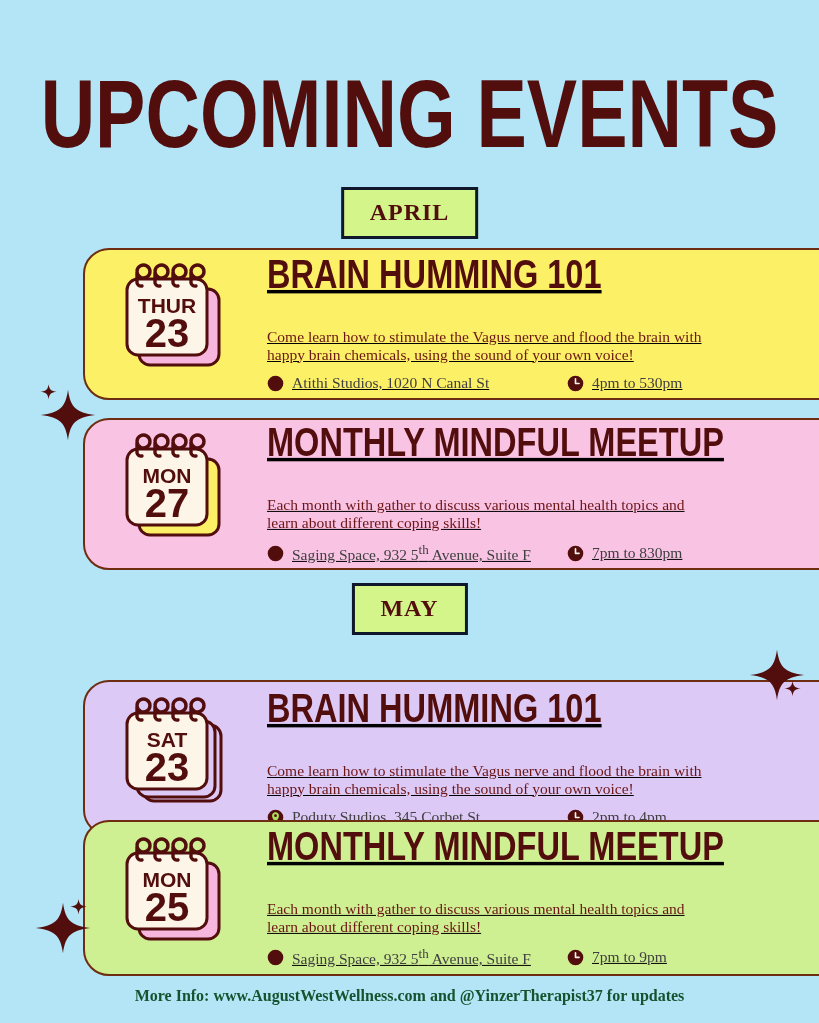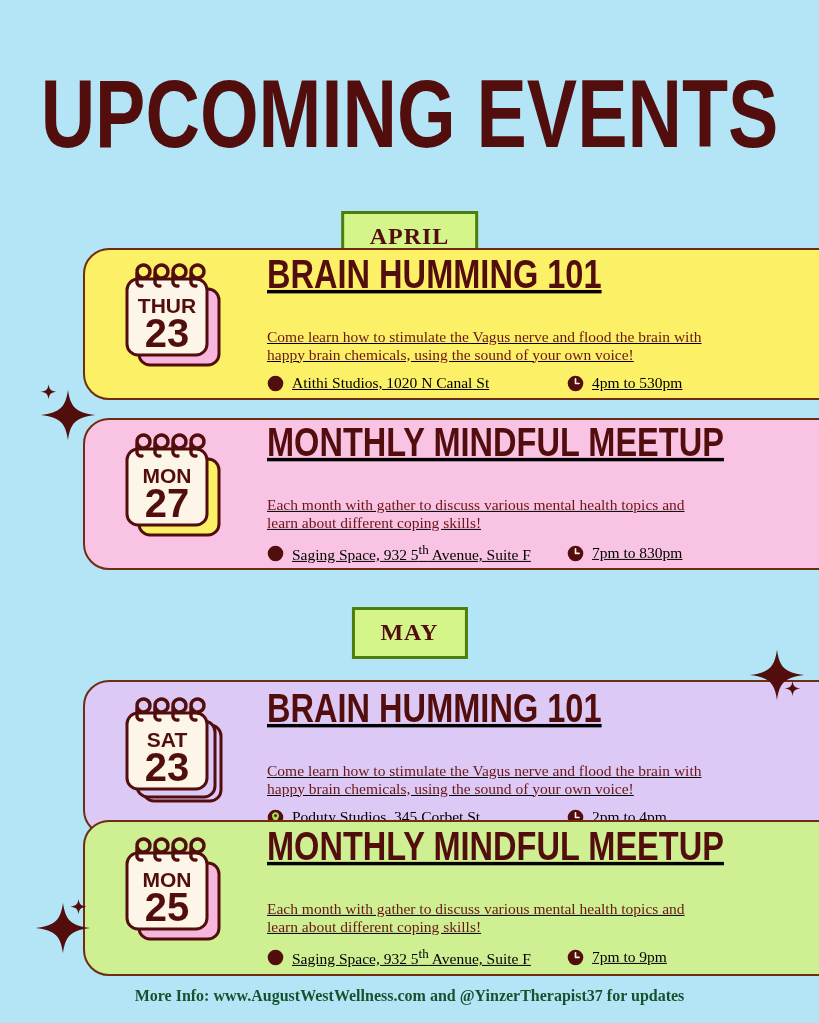--- a/index.html
+++ b/index.html
@@ -24,30 +24,29 @@
     color: #520d0d;
     transform: scaleX(0.92) scaleY(1.18);
     transform-origin: center top;
     white-space: nowrap;
   }
 
   .month-badge {
     position:absolute;
     left:50%; transform: translateX(-50%);
     background: #d4f58a;
-    border: 3px solid #4d7c0f;
+    border: 3px solid #0f172a;
     color: #520d0d;
     font-family: "Liberation Serif", serif;
     font-weight: 700;
     font-size: 24px;
     letter-spacing: 1px;
     text-align:left;
     padding: 9px 26px 10px 26px;
     min-width: 112px;
-    margin-top: 24px;
   }
   #badge-april { top: 187px; }
   #badge-may   { top: 583px; }
 
   
   .card {
     position:absolute;
     left: 83px;
     width: 772px;
     border: 2.5px solid #6e2d10;
@@ -111,21 +110,21 @@
   }
   .ev-meta {
     display:flex;
     align-items:center;
   }
   .meta-item { display:flex; align-items:center; }
   .meta-loc  { width: 300px; }
   .meta-text {
     font-family:"Liberation Serif", serif;
     font-size:15.5px;
-    color:#000000;
+    color:#404040;
     white-space:nowrap;
   }
   .meta-text sup { font-size:13px; vertical-align: super; }
   .icon-pin, .icon-clock { width:17px; height:17px; margin-right:8px; flex:0 0 auto; display:block; }
 
   
   .sparkle { position:absolute; }
   .sparkle svg { display:block; overflow:visible; }
   #sparkle-0 { left: 35px;  top: 385px; }
   #sparkle-1 { left: 744px; top: 645px; }

